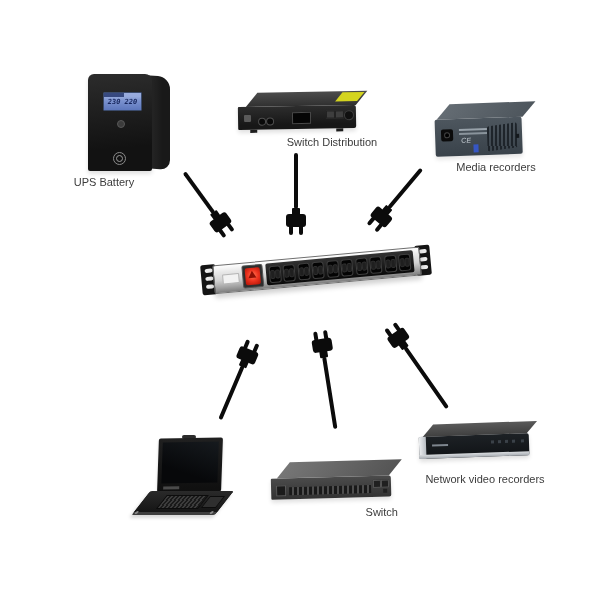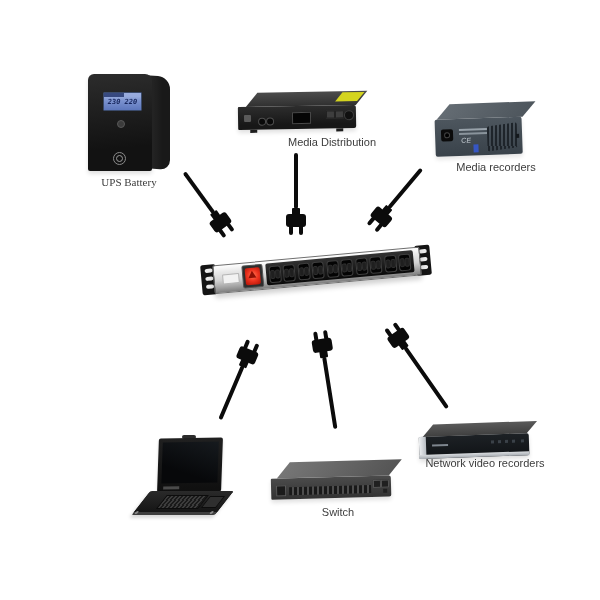--- a/index.html
+++ b/index.html
@@ -149,26 +149,26 @@
   .nvr-silver-l{position:absolute;left:0;top:0;width:7px;height:22px;
                 background:linear-gradient(90deg,#eef0f2,#b7bcc2);border-radius:1px 0 0 1px;}
   .nvr-silver-b{position:absolute;left:0;bottom:0;width:110px;height:4px;
                 background:linear-gradient(180deg,#d9dcdf,#a7acb2);}
   .nvr-logo{position:absolute;left:13px;top:8px;width:16px;height:2px;background:#7e868e;}
   .nvr-btns{position:absolute;right:12px;top:6px;width:26px;height:3px;
             background:repeating-linear-gradient(90deg,#3a4148 0 3px,transparent 3px 7px);}
   .nvr-usb{position:absolute;right:5px;top:6px;width:3px;height:3px;background:#3a4148;}
 
   
-  .lbl-ups{left:72px;top:176px;width:114px;font-family:Liberation Serif, serif;}
+  .lbl-ups{left:47px;top:176px;width:114px;}
   .lbl-pd {left:271px;top:136px;width:122px;}
   .lbl-mc {left:436px;top:161px;width:120px;}
   .lbl-kvm{left:117px;top:516px;width:120px;}
-  .lbl-sw {left:278px;top:506px;width:120px;}
-  .lbl-nvr{left:413px;top:457px;width:144px;}
+  .lbl-sw {left:278px;top:506px;width:120px;text-align:right;}
+  .lbl-nvr{left:413px;top:473px;width:144px;}
 </style>
 </head>
 <body>
 
 <div class="canvas">
 
   <div class="ups">
     <div class="ups-side"></div>
     <div class="ups-front">
       <div class="ups-lcd">
@@ -190,21 +190,21 @@
       <div class="pd-conn a"></div>
       <div class="pd-conn b"></div>
       <div class="pd-screen"></div>
       <div class="pd-port a"></div>
       <div class="pd-port b"></div>
       <div class="pd-jack"></div>
     </div>
     <div class="pd-foot a"></div>
     <div class="pd-foot b"></div>
   </div>
-  <div class="lbl lbl-pd">Media Distribution</div>
+  <div class="lbl lbl-pd">Switch Distribution</div>
 
   <div class="mc">
     <div class="mc-top"></div>
     <div class="mc-front">
       <div class="mc-jack"></div>
       <div class="mc-text"></div>
       <div class="mc-ce">CE</div>
       <div class="mc-bluetag"></div>
       <div class="mc-vents"></div>
       <div class="mc-hole"></div>

